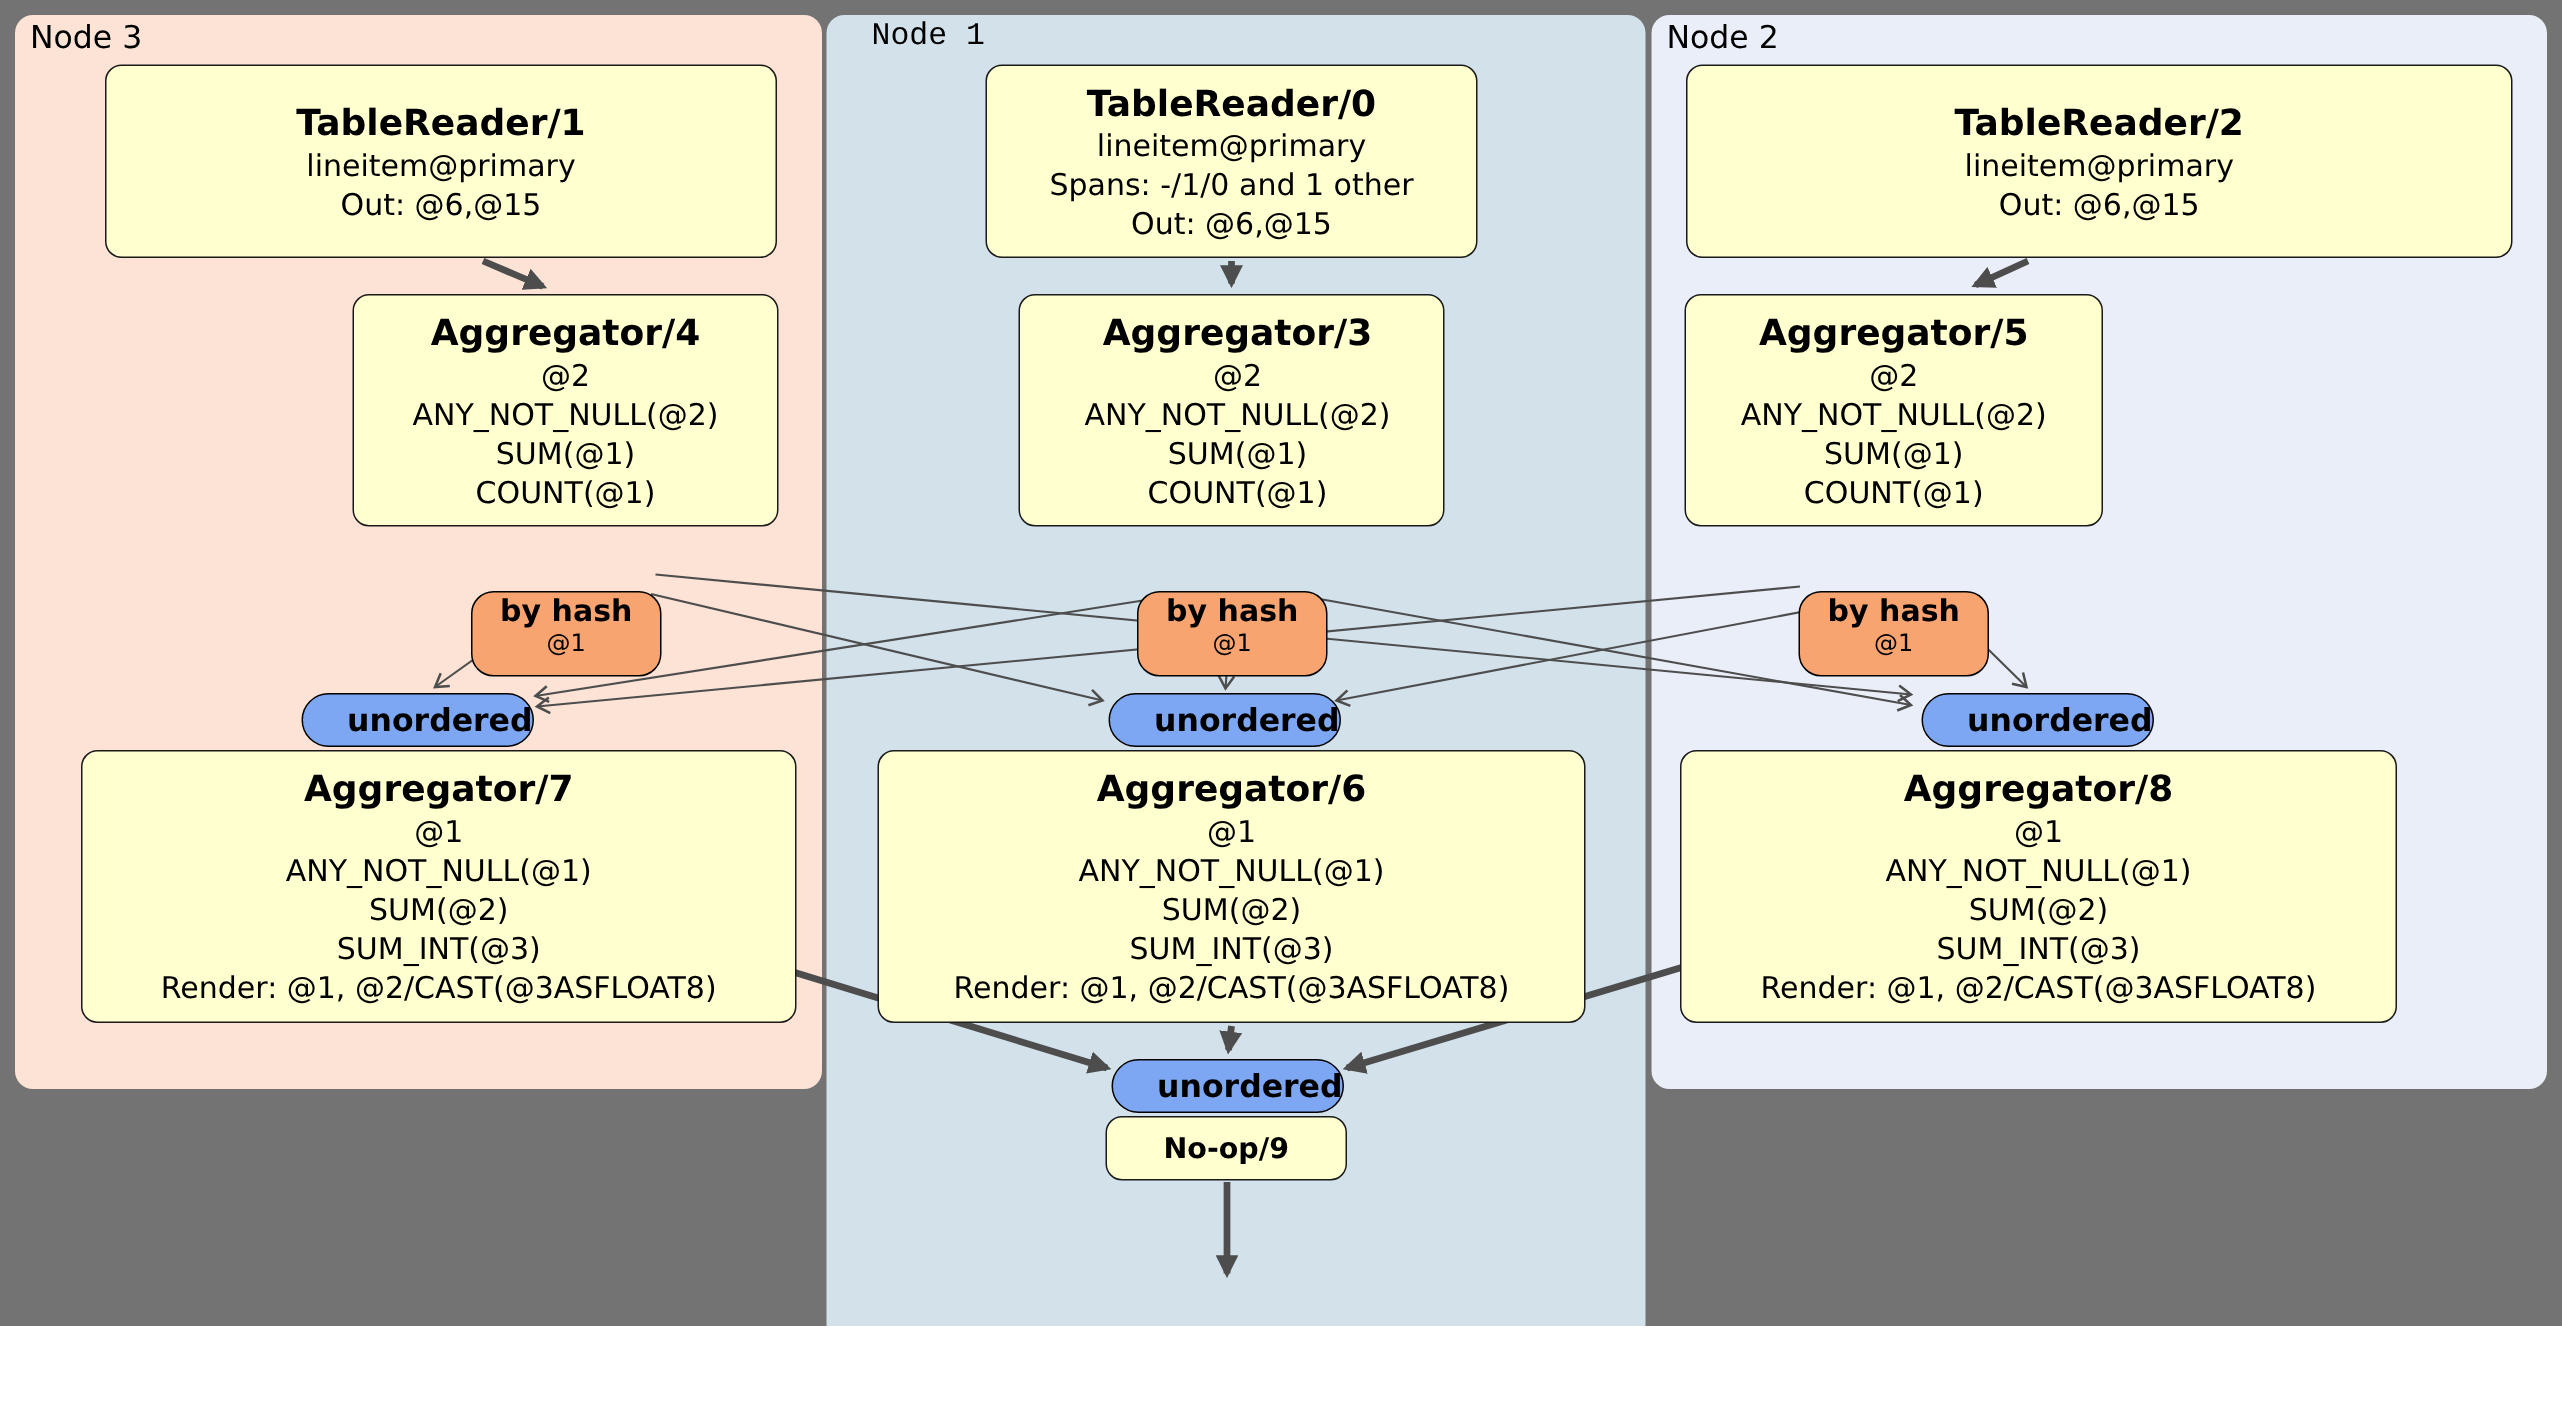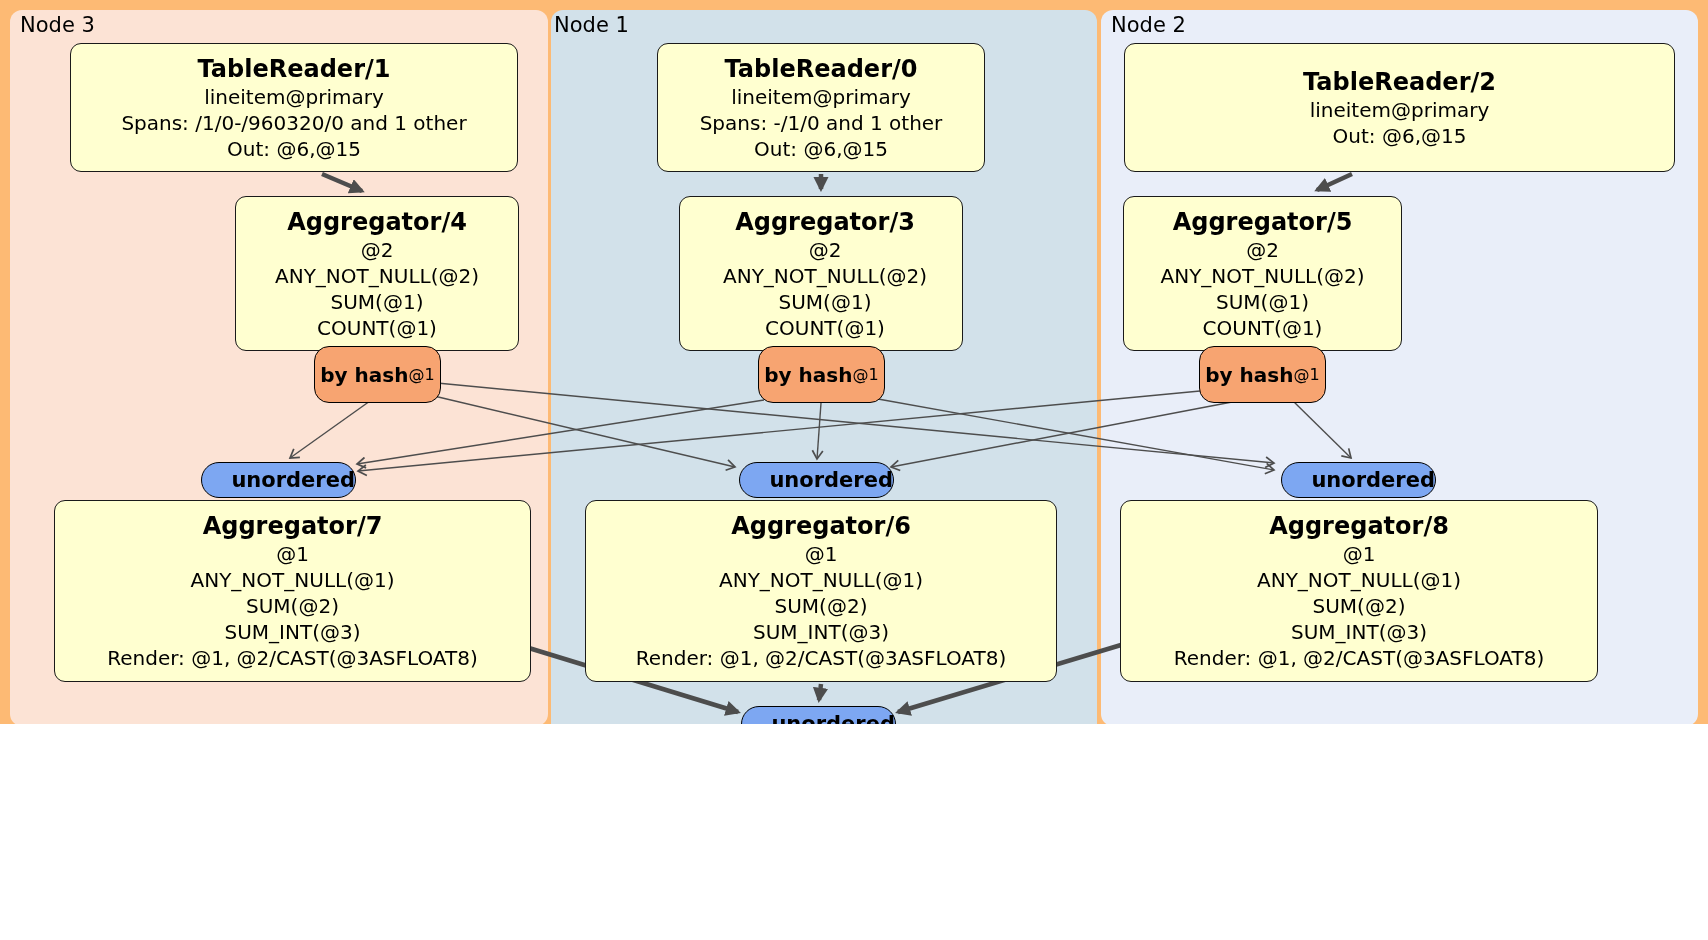--- a/index.html
+++ b/index.html
@@ -1,41 +1,42 @@
 <!DOCTYPE html>
 <html style="--node3-bg: #fce3d5; --node1-bg: #d2e1ea; --node2-bg: #e9eef9; --box-fill: #ffffd0; --box-border: #1a1a1a; --router-fill: #f7a471; --stream-fill: #7da7f2; --edge: #4d4d4d;"><head>
 <meta charset="utf-8">
 <style>
   html,body{margin:0;padding:0;background:#ffffff;}
   #stage{
-    position:relative;width:1708px;height:724px;overflow:hidden;
+    position:relative;width:1708px;height:884px;overflow:hidden;
     font-family:"DejaVu Sans","Liberation Sans",sans-serif;color:#000;
-    background:#fdba74;
+    background:#737373;
   }
   .region{position:absolute;border-radius:12px;z-index:0;}
   .region-node3{background:var(--node3-bg,#fce3d5);}
   .region-node1{background:var(--node1-bg,#d2e1ea);}
   .region-node2{background:var(--node2-bg,#e9eef9);}
   .region-label{position:absolute;font-size:21px;z-index:4;color:#000;}
   #edges{position:absolute;left:0;top:0;z-index:1;}
   .edge-thin{stroke:var(--edge,#4d4d4d);stroke-width:1.4;fill:none;}
   .edge-thick{stroke:var(--edge,#4d4d4d);stroke-width:4.5;fill:none;}
   .box{
     position:absolute;z-index:2;background:var(--box-fill,#ffffd0);
     border:1.6px solid var(--box-border,#1a1a1a);border-radius:11px;
     display:flex;flex-direction:column;justify-content:center;
     text-align:center;box-sizing:border-box;padding:2px 8px;
   }
   .box-title{font-size:24px;font-weight:bold;line-height:30px;}
   .box-line{font-size:20px;line-height:26px;white-space:nowrap;}
   .router{
     position:absolute;z-index:3;background:var(--router-fill,#f7a471);
     border:1.6px solid #000;border-radius:15px;
-    display:flex;flex-direction:row;justify-content:center;align-items:center;
+    display:flex;flex-direction:column;align-items:center;
     box-sizing:border-box;
+    margin-top:48px;
   }
   .router-label{font-size:20px;font-weight:bold;line-height:24px;}
   .router-detail{font-size:16px;line-height:19px;}
   .stream{
     position:absolute;z-index:3;background:var(--stream-fill,#7da7f2);
     border:1.6px solid #000;border-radius:18px;
     display:flex;justify-content:flex-end;align-items:center;box-sizing:border-box;
   }
   .stream-label{font-size:21px;font-weight:bold;}
   .final-box .box-title{font-size:19px;line-height:30px;}
@@ -43,21 +44,21 @@
 </head>
 <body>
 
 <div id="stage">
 
   <div class="region region-node3" style="left:10px;top:10px;width:538px;height:716px;"></div>
   <div class="region region-node1" style="left:551px;top:10px;width:546px;height:924px;"></div>
   <div class="region region-node2" style="left:1101px;top:10px;width:597px;height:716px;"></div>
 
   <div class="region-label" style="left:20px;top:13px;">Node 3</div>
-  <div class="region-label" style="left:554px;top:13px;">Node 1</div>
+  <div class="region-label" style="left:581px;top:13px;font-family:Liberation Mono, monospace;">Node 1</div>
   <div class="region-label" style="left:1111px;top:13px;">Node 2</div>
 
   <svg id="edges" width="1708" height="940">
     <defs>
       <marker id="arrowThick" viewBox="0 0 10 10" refX="8" refY="5" markerWidth="3.4" markerHeight="3.4" orient="auto">
         <path d="M0,0 L10,5 L0,10 z" fill="#4d4d4d"></path>
       </marker>
       <marker id="arrowThin" viewBox="0 0 12 12" refX="9" refY="6" markerWidth="9" markerHeight="9" orient="auto">
         <path d="M1,1 L9,6 L1,11" fill="none" stroke="#4d4d4d" stroke-width="1.6"></path>
       </marker>
@@ -78,21 +79,20 @@
     <line class="edge-thick" x1="1352" y1="174" x2="1317" y2="190" marker-end="url(#arrowThick)"></line>
     <line class="edge-thick" x1="519" y1="645" x2="738" y2="712" marker-end="url(#arrowThick)"></line>
     <line class="edge-thick" x1="821" y1="684" x2="819" y2="700" marker-end="url(#arrowThick)"></line>
     <line class="edge-thick" x1="1121" y1="645" x2="898" y2="712" marker-end="url(#arrowThick)"></line>
     <line class="edge-thick" x1="818" y1="788" x2="818" y2="849" marker-end="url(#arrowThick)"></line>
   </svg>
 
   <div class="box" style="left:70px;top:43px;width:448px;height:129px;">
     <div class="box-title">TableReader/1</div>
     <div class="box-line">lineitem@primary</div>
-    <div class="box-line">Spans: /1/0-/960320/0 and 1 other</div>
     <div class="box-line">Out: @6,@15</div>
   </div>
   <div class="box" style="left:657px;top:43px;width:328px;height:129px;">
     <div class="box-title">TableReader/0</div>
     <div class="box-line">lineitem@primary</div>
     <div class="box-line">Spans: -/1/0 and 1 other</div>
     <div class="box-line">Out: @6,@15</div>
   </div>
   <div class="box" style="left:1124px;top:43px;width:551px;height:129px;">
     <div class="box-title">TableReader/2</div>

